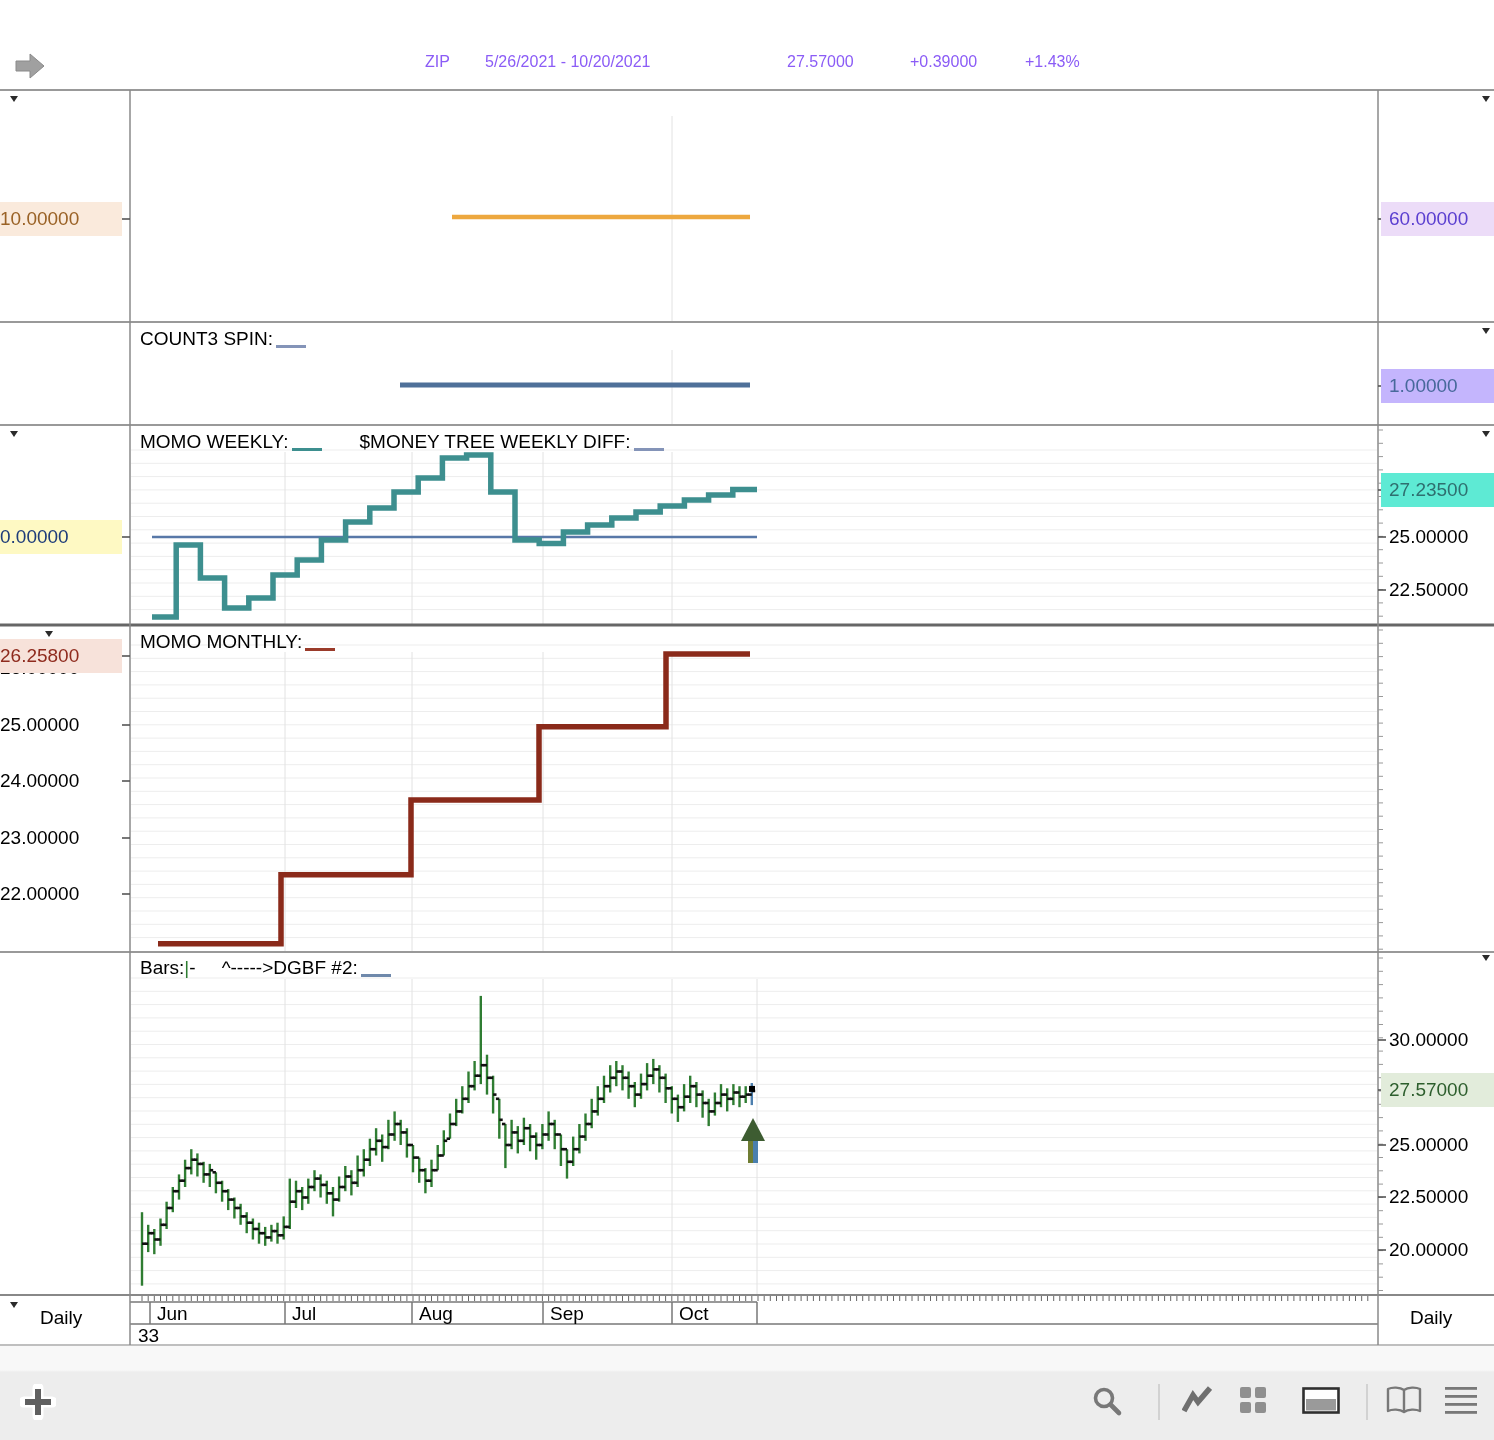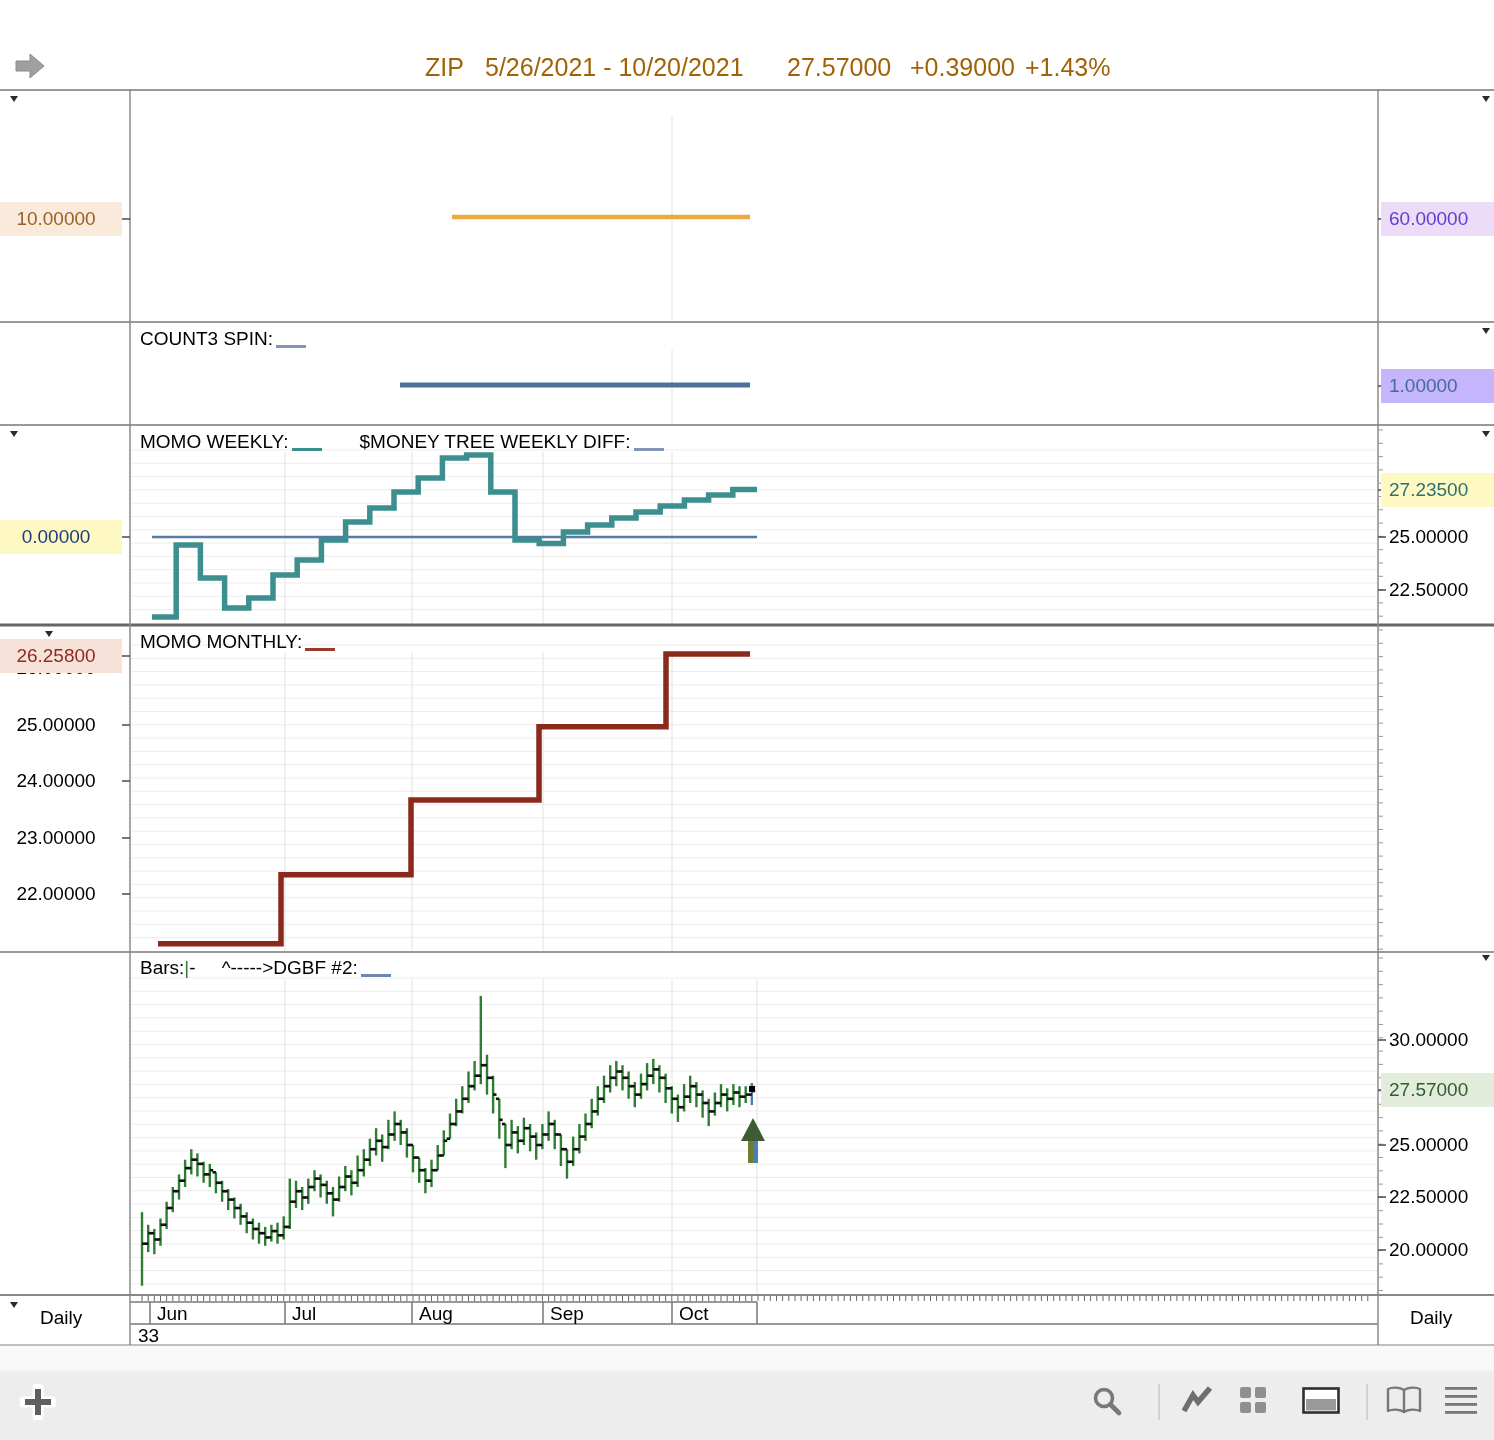--- a/index.html
+++ b/index.html
@@ -1,28 +1,28 @@
 <!DOCTYPE html>
 <html><head>
 <meta charset="utf-8">
 <style>
   html,body{margin:0;padding:0;background:#bfbfbf;}
   .app{position:relative;width:1494px;height:1440px;background:#ffffff;overflow:hidden;
        font-family:"Liberation Sans", sans-serif; -webkit-font-smoothing:antialiased;}
   .titlebar{position:absolute;left:0;top:0;width:1494px;height:35px;
             background:linear-gradient(#dcdcdc,#cccccc);border-bottom:1px solid #a8a8a8;z-index:5;}
   .titlebar span{position:absolute;left:-6px;top:5px;font-size:21px;color:#2e2e2e;white-space:nowrap;}
-  .quotebar-text{position:absolute;z-index:3;font-size:25px;color:#a16207;white-space:nowrap;}
+  .quotebar-text{position:absolute;z-index:3;font-size:16px;color:#8b5cf6;white-space:nowrap;}
   .fwd-arrow{position:absolute;left:14px;top:51px;z-index:3;}
   .chart-svg{position:absolute;left:0;top:0;z-index:1;}
   .ph{position:absolute;z-index:3;font-size:19px;color:#000;white-space:nowrap;display:flex;align-items:flex-end;}
   .ph .us{display:inline-block;width:30px;height:15px;border-bottom:3px solid #000;margin:0 2px 2px 3px;}
   .ph .gap{display:inline-block;width:36px;}
   .lab{position:absolute;height:34px;line-height:34px;font-size:19px;z-index:2;white-space:nowrap;}
-  .lab.left{left:0;width:112px;text-align:center;padding-right:10px;}
+  .lab.left{left:0;width:112px;text-align:left;padding-right:10px;}
   .lab.right{left:1381px;width:105px;text-align:left;padding-left:8px;}
   .lab.z3{z-index:3;}
   .tri{position:absolute;width:0;height:0;border-left:4.5px solid transparent;
        border-right:4.5px solid transparent;border-top:6.5px solid #2b2b2b;z-index:4;}
   .ax-text{position:absolute;z-index:3;font-size:19px;color:#000;white-space:nowrap;}
   .bottombar{position:absolute;left:0;top:1346px;width:1494px;height:94px;
              background:linear-gradient(#f8f8f8 0,#f8f8f8 24px,#ededed 26px,#ededed 100%);z-index:2;}
   .tb-icon{position:absolute;z-index:3;}
   .tb-sep{position:absolute;width:2px;height:36px;background:#d2d2d2;z-index:3;}
 </style>
@@ -754,21 +754,21 @@
     <span>^-----&gt;DGBF  #2:</span>
     <span class="us" style="border-color:#6f89ab"></span>
   </div>
 
   <div class="lab left" style="top:202px;background:#faeadc;color:#9a6226">10.00000</div>
   <div class="lab right" style="top:202px;background:#ecdcf8;color:#5b3fd0">60.00000</div>
 
   <div class="lab right" style="top:369px;background:#c4b5fd;color:#47699b">1.00000</div>
 
   <div class="lab left" style="top:520px;background:#fef9c3;color:#1f3d7a">0.00000</div>
-  <div class="lab right" style="top:473px;background:#fef9c3;color:#2f6f6f">27.23500</div>
+  <div class="lab right" style="top:473px;background:#5eead4;color:#2f6f6f">27.23500</div>
   <div class="lab right" style="top:520px">25.00000</div>
   <div class="lab right" style="top:573px">22.50000</div>
 
   <div class="lab left" style="top:651px">26.00000</div>
   <div class="lab left z3" style="top:639px;background:#f7e2da;color:#8f2b1e">26.25800</div>
   <div class="lab left" style="top:708px">25.00000</div>
   <div class="lab left" style="top:764px">24.00000</div>
   <div class="lab left" style="top:821px">23.00000</div>
   <div class="lab left" style="top:877px">22.00000</div>
 

